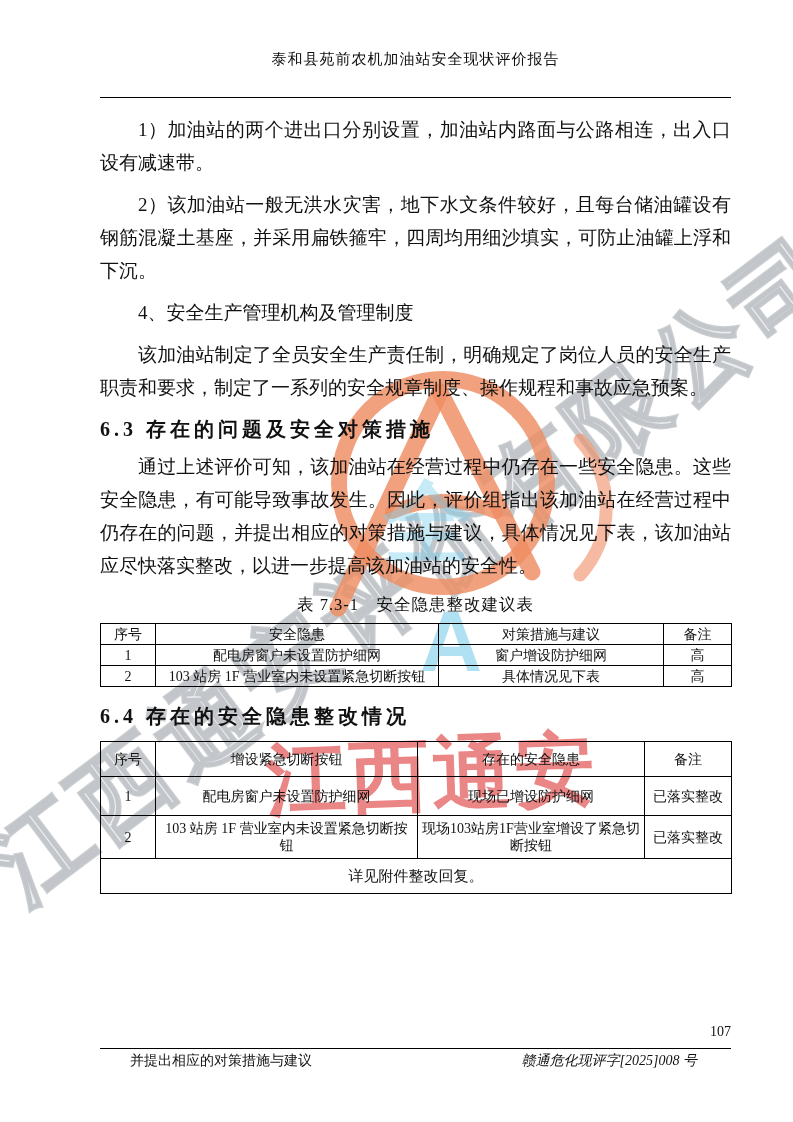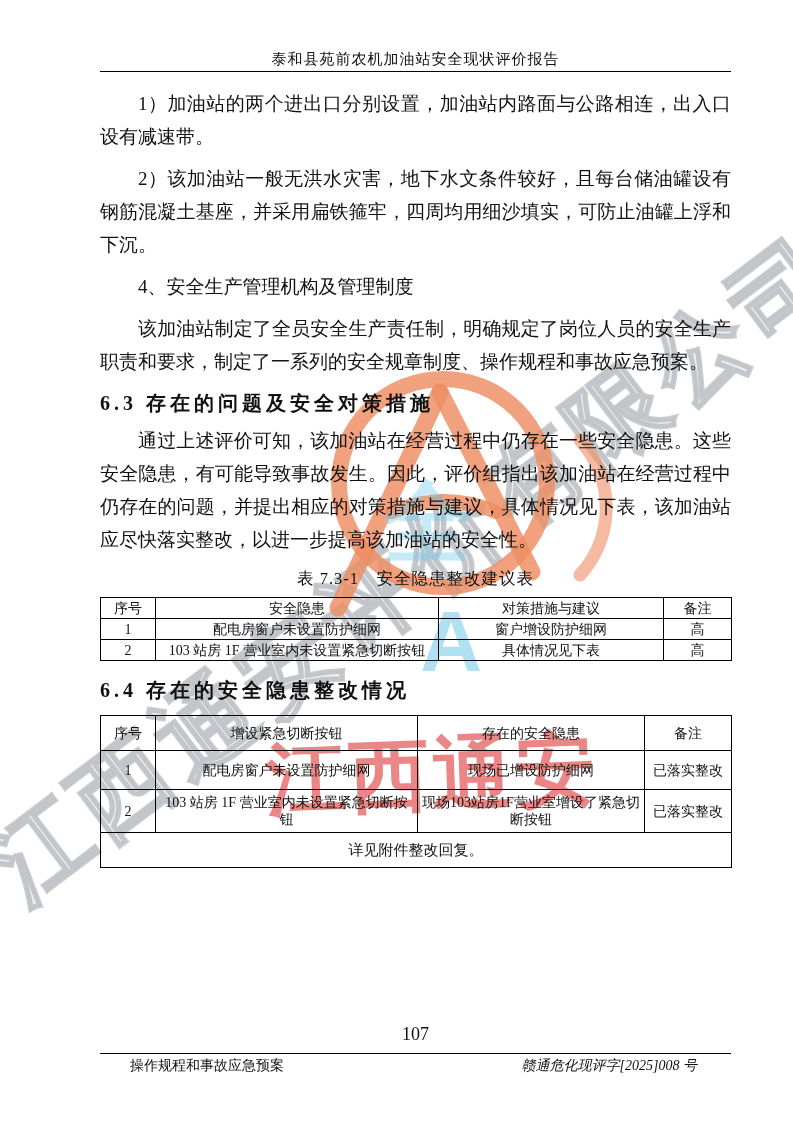--- a/index.html
+++ b/index.html
@@ -29,21 +29,21 @@
   }
   .wm-cyan-a{
     position:absolute;left:420px;top:592px;font-size:86px;font-weight:bold;
     color:rgba(110,200,233,0.55);font-family:"Liberation Sans",sans-serif;
   }
   .wm-logo{position:absolute;left:300px;top:340px;}
   
   .content{position:absolute;left:100px;top:50px;width:631px;z-index:1;}
   .doc-header{
     text-align:center;font-size:15px;letter-spacing:1px;
-    padding-bottom:2px;border-bottom:1.6px solid #000;
+    padding-bottom:28px;border-bottom:1.6px solid #000;
   }
   .para{font-size:19px;line-height:33px;text-indent:2em;margin:0;text-align:justify;}
   .p1{margin-top:15px;}
   .p2{margin-top:9px;}
   .p-sub{margin-top:9px;}
   .p3{margin-top:9px;}
   .p4{margin-top:6px;}
   .h-sec{
     font-size:20px;font-weight:bold;letter-spacing:4px;margin:0;
     line-height:30px;
@@ -59,21 +59,21 @@
     font-size:14px;font-weight:normal;padding:0 4px;line-height:17px;
     background:transparent;overflow:hidden;
   }
   .t1 th,.t1 td{height:20px;}
   .t2 th{height:34px;}
   .t2 .r1 td{height:38px;}
   .t2 .r2 td{height:42px;}
   .t2 .rnote td{height:34px;font-size:15px;border-radius:13px;}
   
   .footer{position:absolute;left:100px;width:631px;top:1024px;z-index:1;}
-  .page-num{text-align:center;font-size:18px;}
+  .page-num{text-align:right;font-size:14px;}
   .footer-rule{border-top:1.6px solid #000;margin-top:8px;}
   .footer-row{display:flex;justify-content:space-between;margin-top:3px;font-size:14px;}
   .footer-left{padding-left:30px;}
   .footer-right{padding-right:34px;font-style:italic;}
 </style>
 </head>
 <body>
 
 <div class="page">
 
@@ -180,18 +180,18 @@
         </tr>
       </tbody>
     </table>
 
   </div>
 
   <div class="footer">
     <div class="page-num">107</div>
     <div class="footer-rule"></div>
     <div class="footer-row">
-      <span class="footer-left">操作规程和事故应急预案</span>
+      <span class="footer-left">并提出相应的对策措施与建议</span>
       <span class="footer-right">赣通危化现评字[2025]008 号</span>
     </div>
   </div>
 
 </div>
 
 </body></html>

